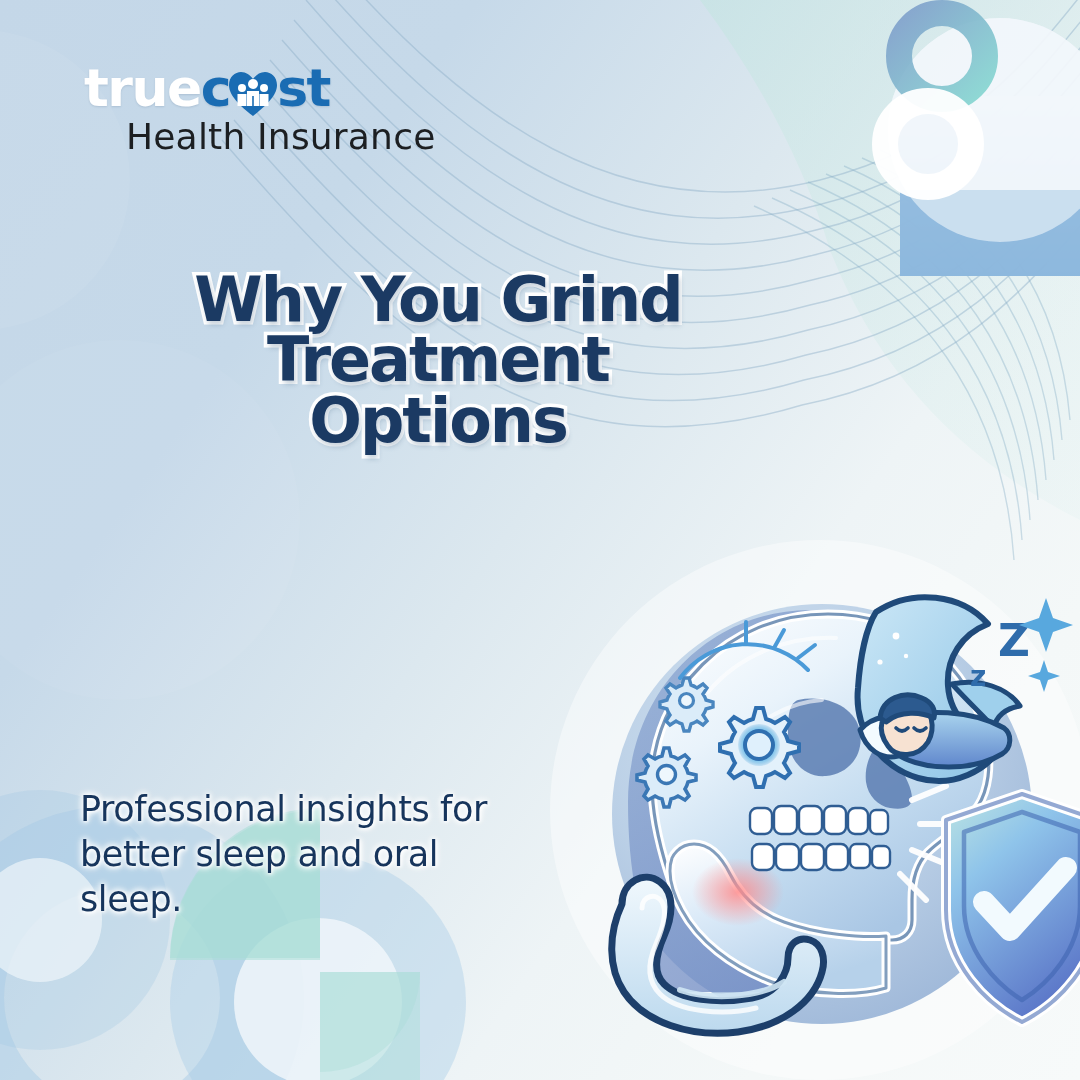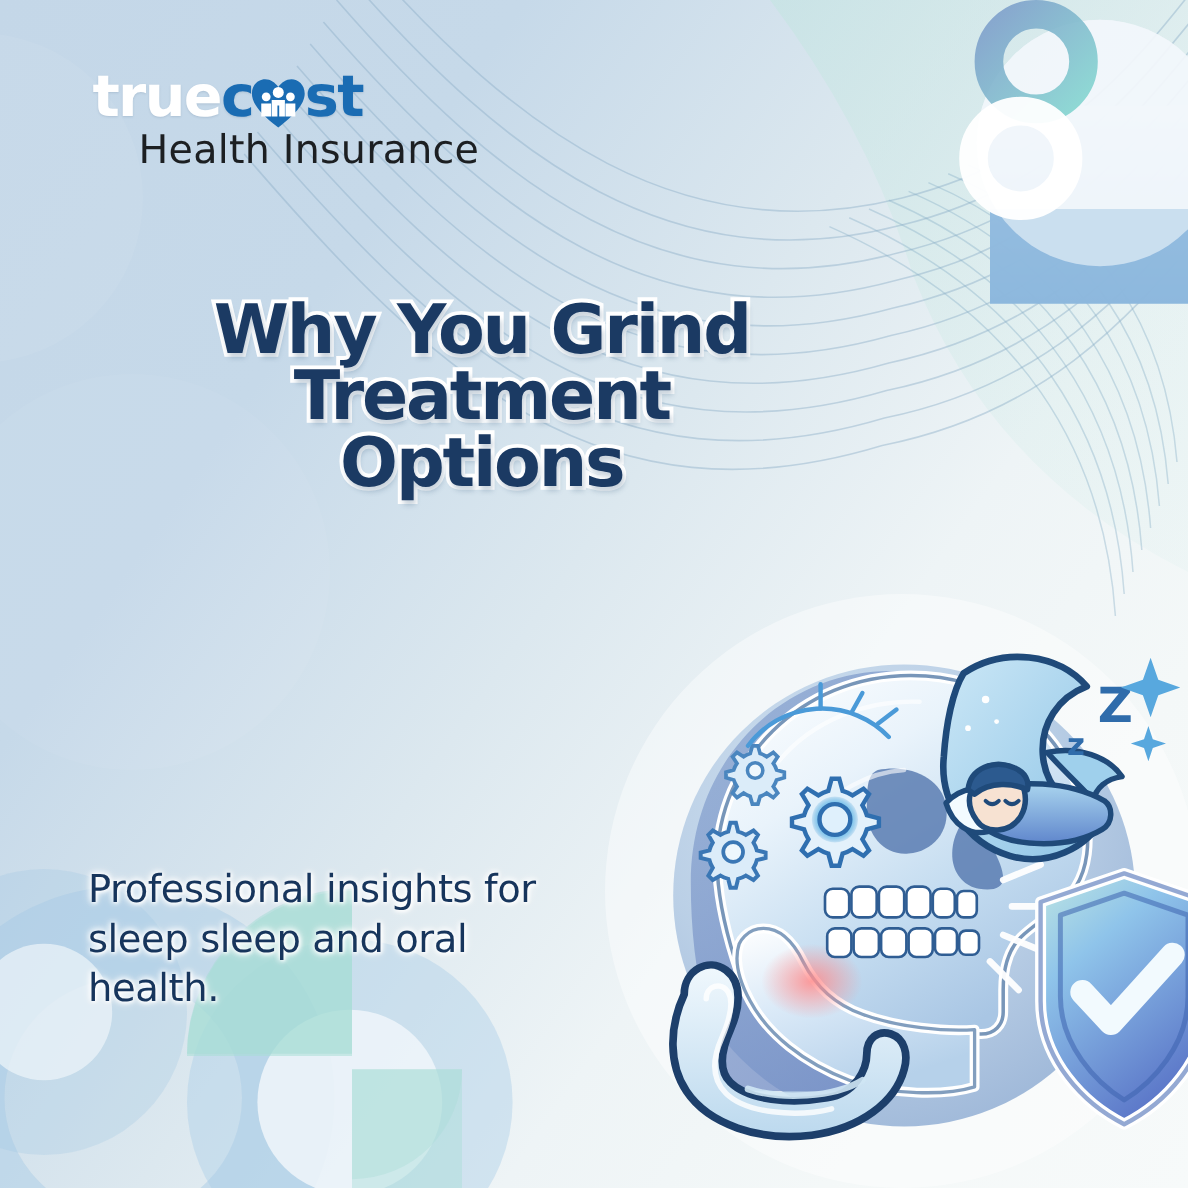--- a/index.html
+++ b/index.html
@@ -182,21 +182,21 @@
     </div>
     <div class="logo-sub">Health Insurance</div>
   </div>
 
   <h1 class="headline">
     <span>Why You Grind</span>
     <span>Treatment</span>
     <span>Options</span>
   </h1>
 
-  <p class="subtitle">Professional insights for sleep sleep and oral health.</p>
+  <p class="subtitle">Professional insights for better sleep and oral sleep.</p>
 
   <div class="illus">
     <svg viewBox="0 0 520 520" xmlns="http://www.w3.org/2000/svg">
       <defs>
         <radialGradient id="diskG" cx="38%" cy="30%" r="78%">
           <stop offset="0" stop-color="#cfe0ef"></stop>
           <stop offset="55%" stop-color="#b4cbe4"></stop>
           <stop offset="100%" stop-color="#93afd4"></stop>
         </radialGradient>
         <linearGradient id="skullG" x1="0" y1="0" x2=".65" y2="1">

